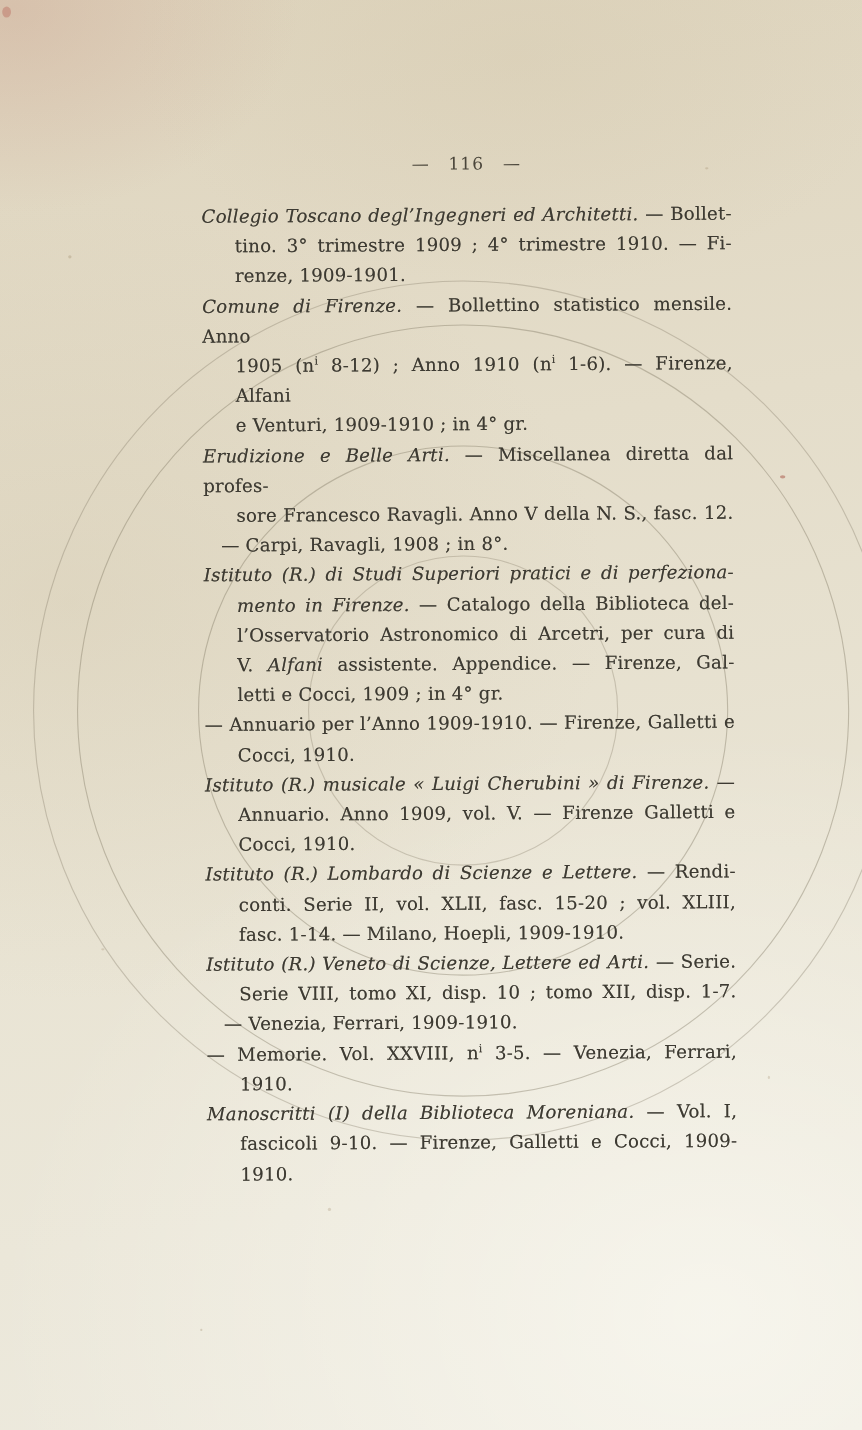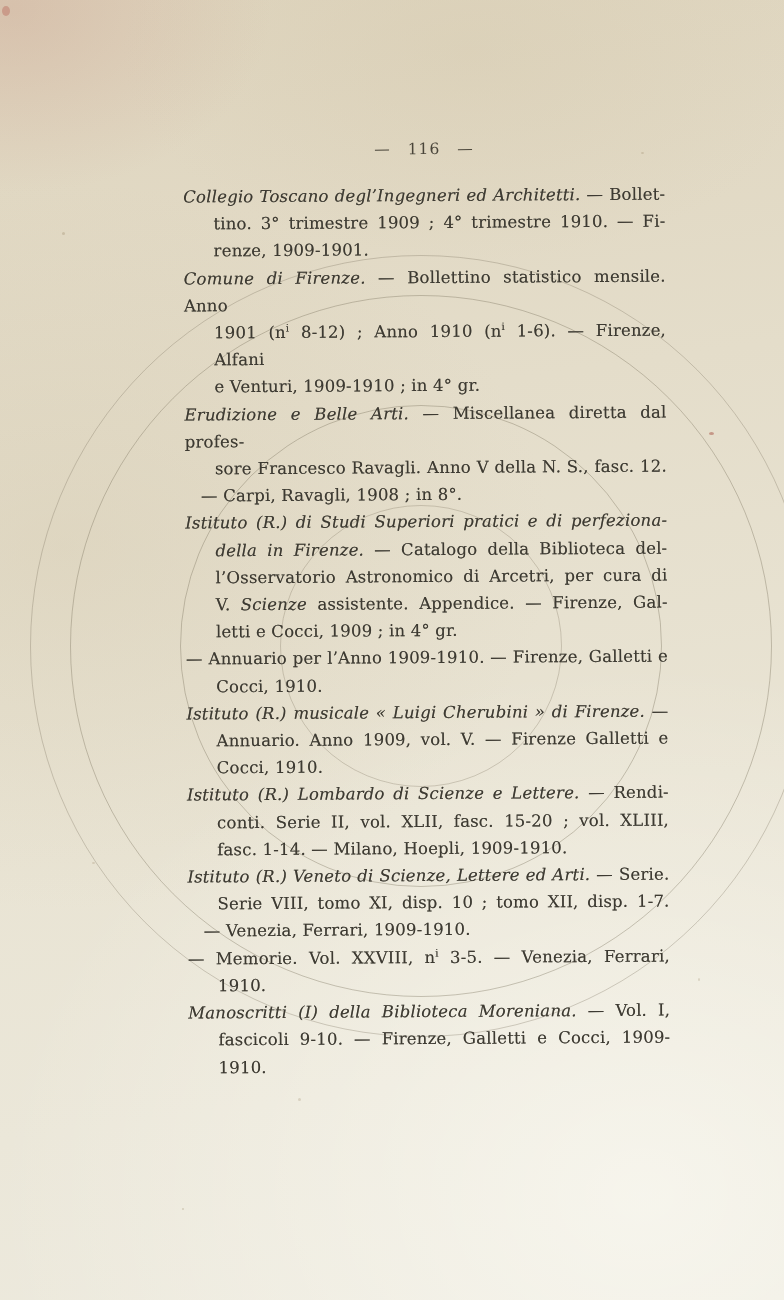--- a/index.html
+++ b/index.html
@@ -95,33 +95,33 @@
   <div class="tilt">
     <div class="pagenum">— 116 —</div>
     <div class="textblock" id="entries">
         <div class="entry">
           <div class="line ind0"><em>Collegio Toscano degl’Ingegneri ed Architetti.</em><span> — Bollet-</span></div>
           <div class="line ind1"><span>tino. 3° trimestre 1909 ; 4° trimestre 1910. — Fi-</span></div>
           <div class="line ind1 last"><span>renze, 1909-1901.</span></div>
         </div>
         <div class="entry">
           <div class="line ind0"><em>Comune di Firenze.</em><span> — Bollettino statistico mensile. Anno</span></div>
-          <div class="line ind1"><span>1901 (n</span><sup>i</sup><span> 8-12) ; Anno 1910 (n</span><sup>i</sup><span> 1-6). — Firenze, Alfani</span></div>
+          <div class="line ind1"><span>1905 (n</span><sup>i</sup><span> 8-12) ; Anno 1910 (n</span><sup>i</sup><span> 1-6). — Firenze, Alfani</span></div>
           <div class="line ind1 last"><span>e Venturi, 1909-1910 ; in 4° gr.</span></div>
         </div>
         <div class="entry">
           <div class="line ind0"><em>Erudizione e Belle Arti.</em><span> — Miscellanea diretta dal profes-</span></div>
           <div class="line ind1"><span>sore Francesco Ravagli. Anno V della N. S., fasc. 12.</span></div>
           <div class="line ind2 last"><span>— Carpi, Ravagli, 1908 ; in 8°.</span></div>
         </div>
         <div class="entry">
           <div class="line ind0"><em>Istituto (R.) di Studi Superiori pratici e di perfeziona-</em></div>
-          <div class="line ind1"><em>della in Firenze.</em><span> — Catalogo della Biblioteca del-</span></div>
+          <div class="line ind1"><em>mento in Firenze.</em><span> — Catalogo della Biblioteca del-</span></div>
           <div class="line ind1"><span>l’Osservatorio Astronomico di Arcetri, per cura di</span></div>
-          <div class="line ind1"><span>V. </span><em>Scienze</em><span> assistente. Appendice. — Firenze, Gal-</span></div>
+          <div class="line ind1"><span>V. </span><em>Alfani</em><span> assistente. Appendice. — Firenze, Gal-</span></div>
           <div class="line ind1 last"><span>letti e Cocci, 1909 ; in 4° gr.</span></div>
         </div>
         <div class="entry">
           <div class="line ind0"><span>— Annuario per l’Anno 1909-1910. — Firenze, Galletti e</span></div>
           <div class="line ind1 last"><span>Cocci, 1910.</span></div>
         </div>
         <div class="entry">
           <div class="line ind0"><em>Istituto (R.) musicale « Luigi Cherubini » di Firenze.</em><span> —</span></div>
           <div class="line ind1"><span>Annuario. Anno 1909, vol. V. — Firenze Galletti e</span></div>
           <div class="line ind1 last"><span>Cocci, 1910.</span></div>

